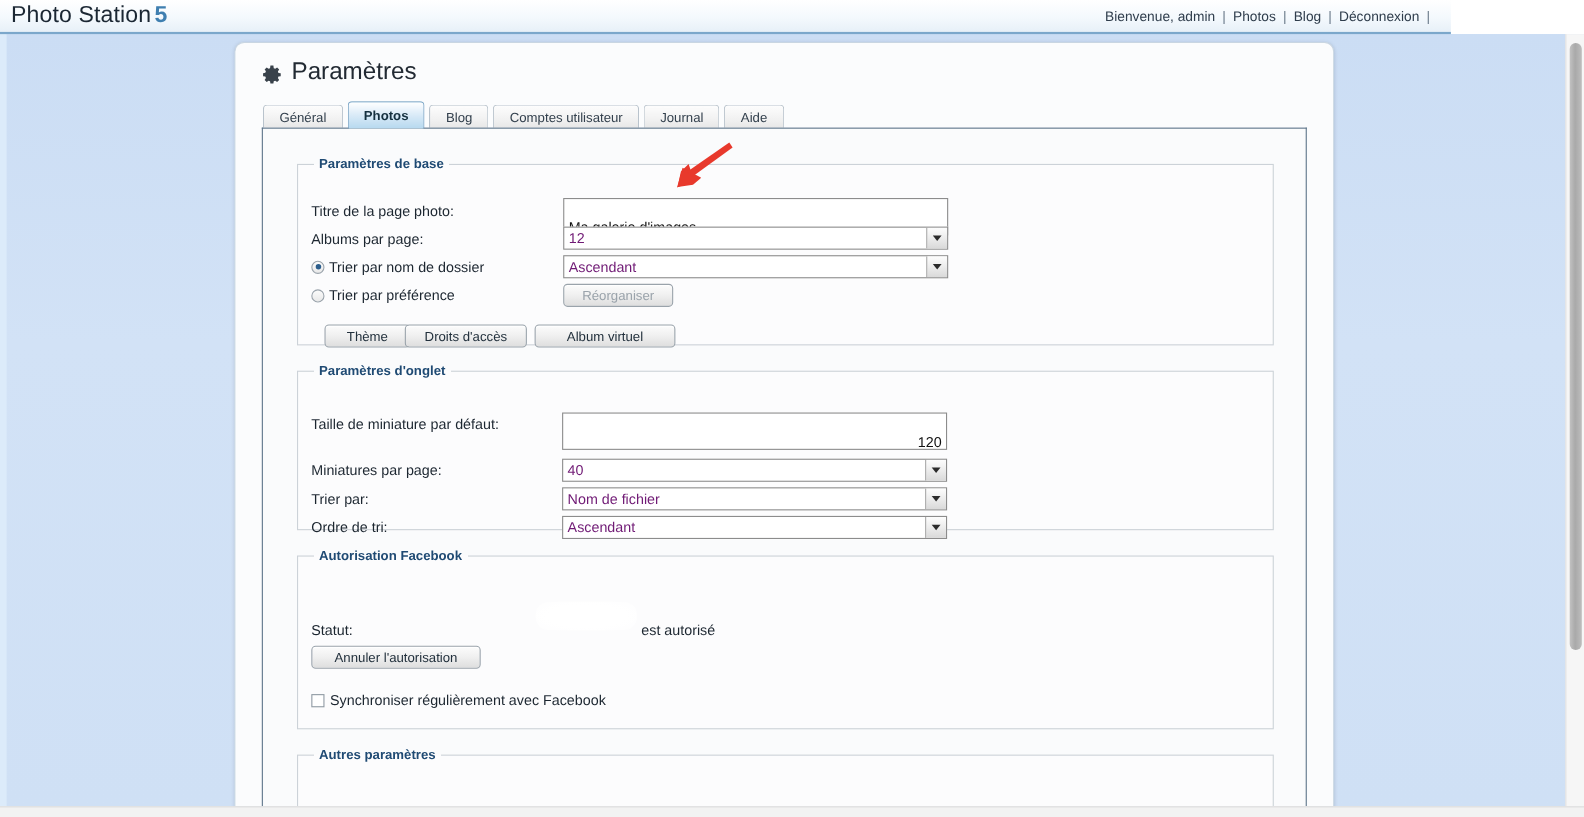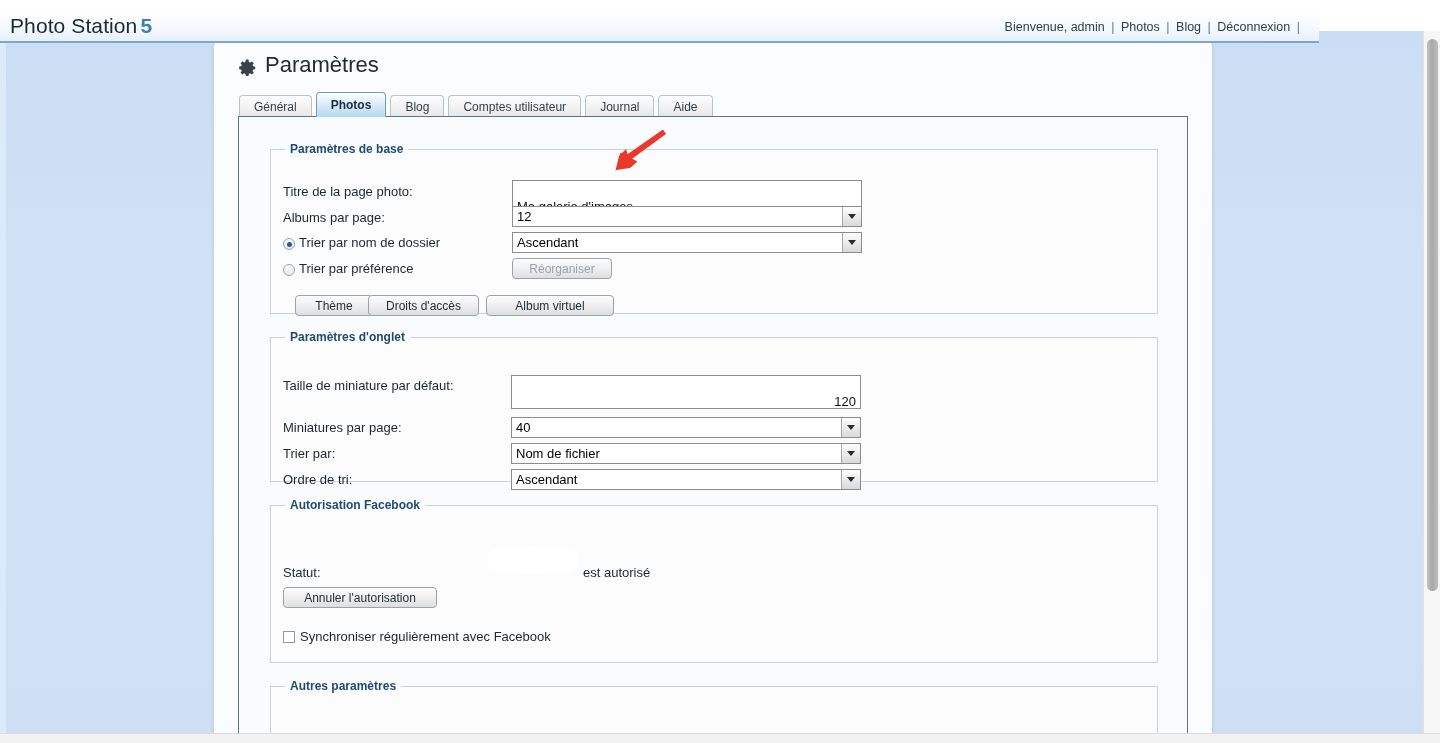--- a/index.html
+++ b/index.html
@@ -7,21 +7,21 @@
   body {
     width: 1440px; height: 743px;
     overflow: hidden;
     font-family: "Liberation Sans", "DejaVu Sans", sans-serif;
     background: #ffffff;
     position: relative;
   }
 
   
   #topbar {
-    position: absolute; left: 0; top: 12px; width: 1319px; height: 31px;
+    position: absolute; left: 0; top: 0; width: 1319px; height: 31px;
     background: linear-gradient(to bottom, #ffffff 0%, #f4f9fd 55%, #e7f0f8 100%);
     border-bottom: 2px solid #7ba7cb;
     z-index: 5;
   }
   #brand {
     position: absolute; left: 10px; top: 2px;
     font-size: 21px; font-weight: 400; color: #1b2733;
     letter-spacing: 0.1px;
     white-space: nowrap;
   }
@@ -150,21 +150,21 @@
     line-height: 19px;
     overflow: hidden; white-space: nowrap;
   }
 
   
   .selfield {
     position: absolute;
     height: 21px;
     background: #ffffff;
     border: 1px solid #8c8c8c;
-    font-size: 13px; color: #000000;
+    font-size: 13px; color: #701a75;
     padding: 0 22px 0 4px;
     line-height: 19px;
     overflow: hidden; white-space: nowrap;
   }
   .selfield .arrowbtn {
     position: absolute; right: 0; top: 0; bottom: 0; width: 19px;
     background: linear-gradient(to bottom, #fdfdfd 0%, #ececec 50%, #d9d9d9 100%);
     border-left: 1px solid #a8a8a8;
     display: flex; align-items: center; justify-content: center;
   }
@@ -185,21 +185,21 @@
     border: 1px solid #9aa3ab;
     border-radius: 4px;
     display: flex; align-items: center; justify-content: center;
     white-space: nowrap;
     cursor: default;
     box-shadow: inset 0 1px 0 #fff;
   }
   .btn.disabled { color: #9aa3ab; }
 
   
-  .radio-row { position: absolute; display: flex; align-items: flex-end; gap: 4px; }
+  .radio-row { position: absolute; display: flex; align-items: center; gap: 4px; }
   .radio {
     width: 12px; height: 12px; border-radius: 50%;
     background: linear-gradient(to bottom,#fbfbfb,#e9e9e9);
     border: 1px solid #9aa3ab;
     display: flex; align-items: center; justify-content: center;
     flex: none;
   }
   .radio.on::after {
     content: ""; width: 5px; height: 5px; border-radius: 50%;
     background: #2b5d8c;

